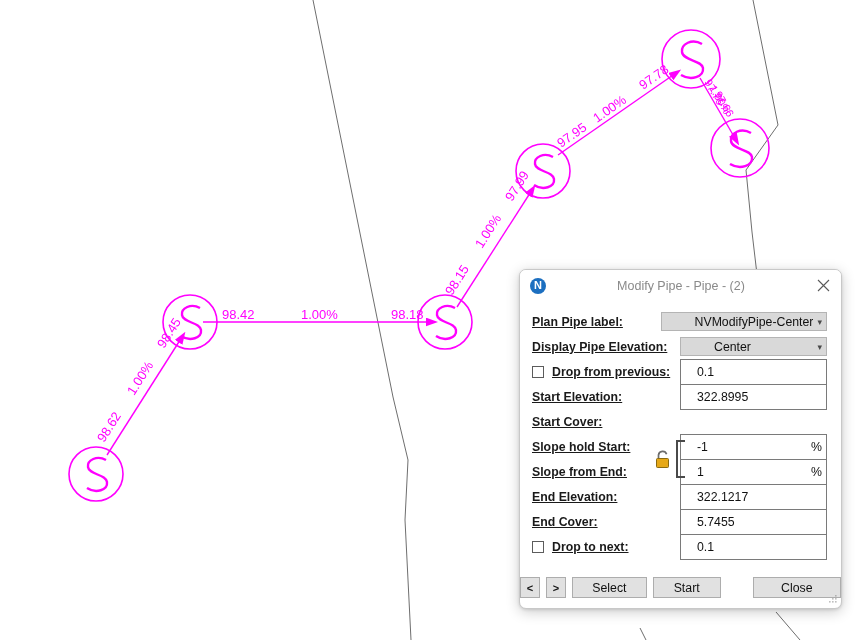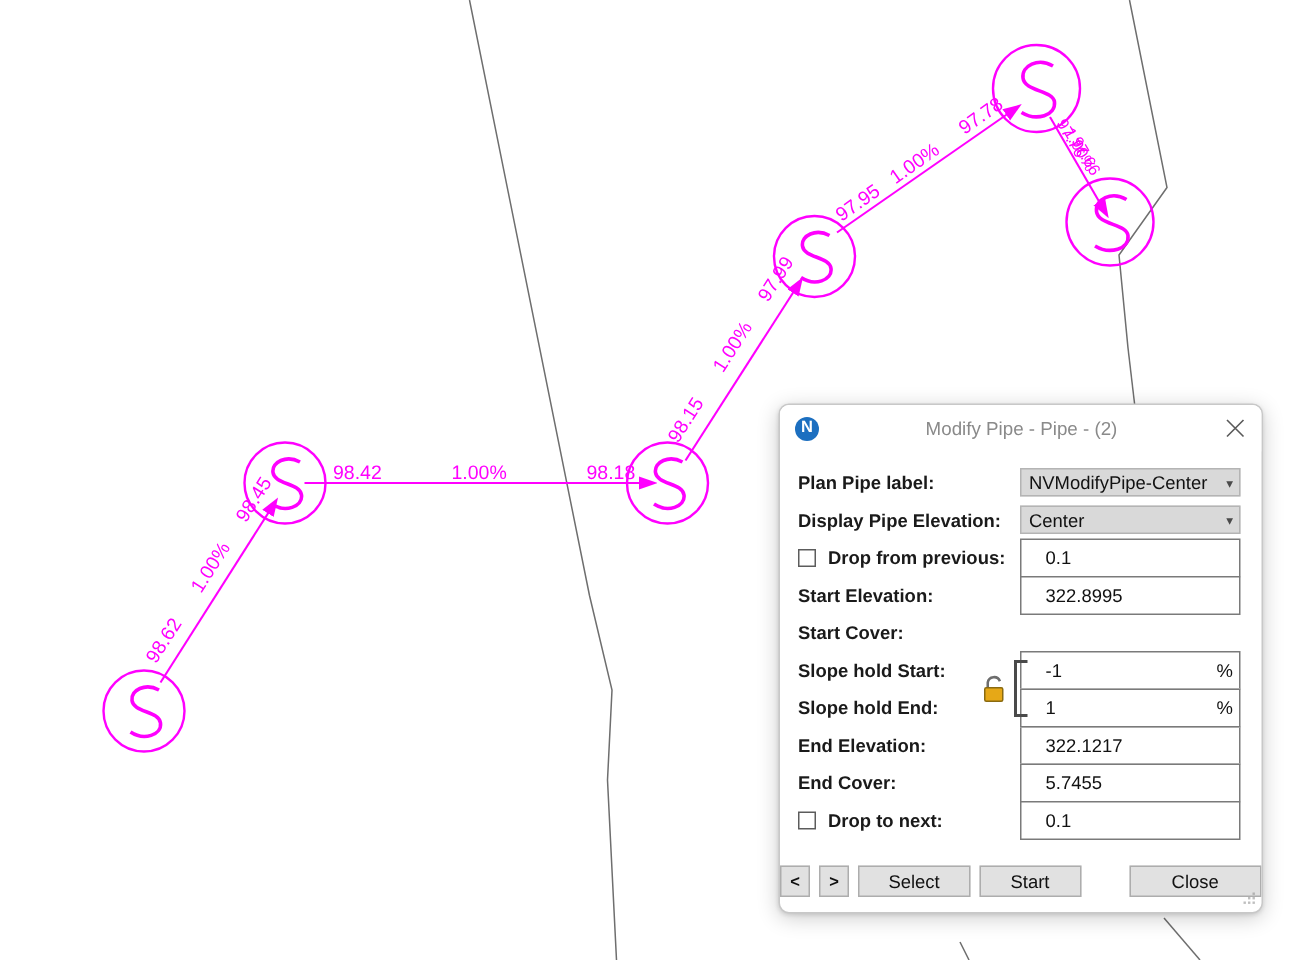--- a/index.html
+++ b/index.html
@@ -85,20 +85,21 @@
     height: 25px;
     margin-bottom: 0px;
   }
   .row + .row { margin-top: 0px; }
   .lbl {
     font-size: 12.3px;
     font-weight: bold;
     color: #1a1a1a;
     white-space: nowrap;
     flex: 0 0 auto;
+    text-decoration: underline;
   }
   .lbl-col { width: 148px; display:flex; align-items:center; }
   .ctrl-col { flex: 1 1 auto; display:flex; align-items:center; }
 
   .chk {
     width: 12px; height: 12px;
     border: 1px solid #5c5c5c;
     background: #ffffff;
     box-sizing: border-box;
     margin-right: 8px;
@@ -111,21 +112,21 @@
     background: #d9d9d9;
     border: 1px solid #b4b4b4;
     box-sizing: border-box;
     display: flex;
     align-items: center;
     padding: 0 4px 0 5px;
     font-size: 12.3px;
     color: #111111;
     position: relative;
   }
-  .select .sel-val { flex: 1 1 auto; white-space: nowrap; overflow: hidden; }
+  .select .sel-val { flex: 1 1 auto; white-space: nowrap; overflow: hidden; margin-left: 28px; }
   .select .chev { flex: 0 0 auto; color: #4a4a4a; font-size: 9px; padding-left:4px;}
 
   .tbox {
     width: 100%;
     height: 26px;
     background: #ffffff;
     border: 1px solid #7a7a7a;
     box-sizing: border-box;
     display: flex;
     align-items: center;
@@ -365,21 +366,21 @@
         <div class="ctrl-col">
           <div class="tbox">
             <span class="val">-1</span>
             <span class="unit">%</span>
           </div>
         </div>
       </div>
 
       <div class="row slope-row">
         <div class="lbl-col">
-          <span class="lbl">Slope hold End:</span>
+          <span class="lbl">Slope from End:</span>
         </div>
         <div class="ctrl-col">
           <div class="tbox">
             <span class="val">1</span>
             <span class="unit">%</span>
           </div>
         </div>
       </div>
     </div>
 

